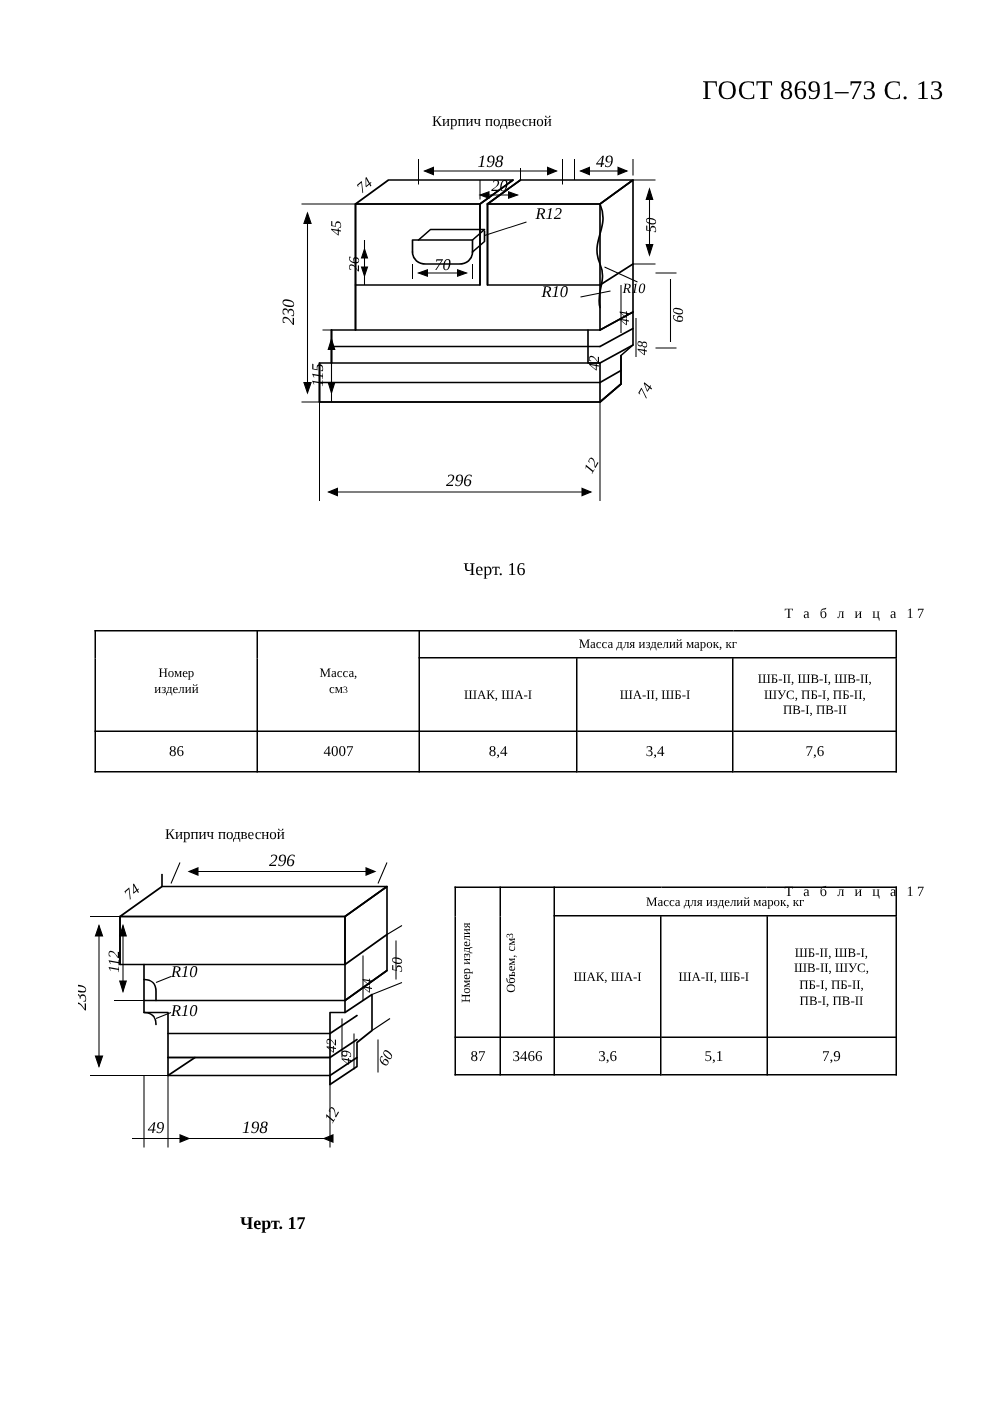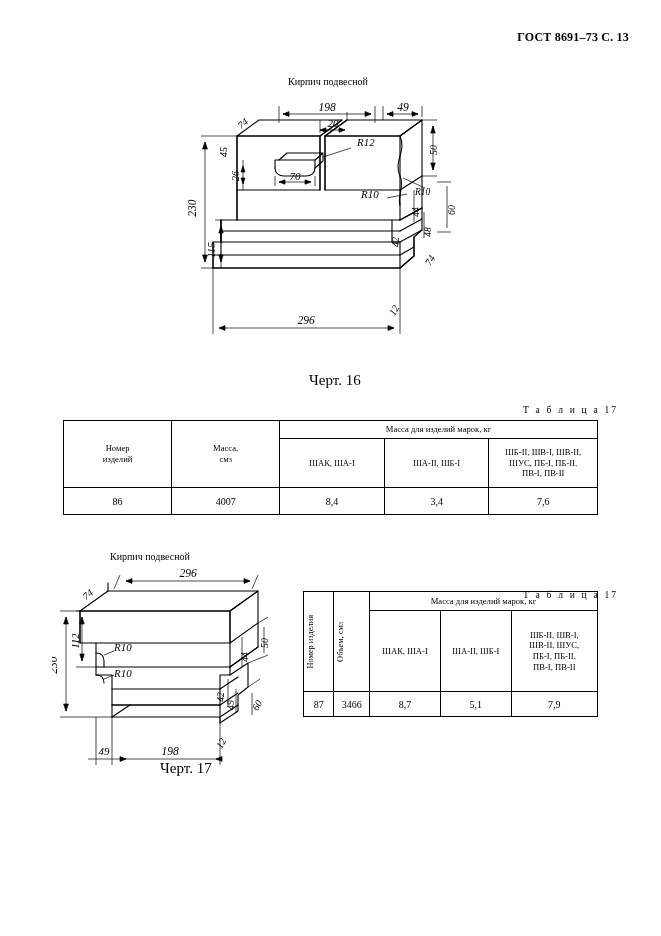--- a/index.html
+++ b/index.html
@@ -19,37 +19,37 @@
     position: absolute;
     left: 0; top: 0;
     width: 661px;
     height: 936px;
   }
 
   
   .page-header {
     position: absolute;
     right: 32px;
-    top: 30px;
-    font-size: 12px;
-    font-weight: bold;
+    top: 50px;
+    font-size: 18px;
+    font-weight: normal;
     letter-spacing: 0.2px;
     white-space: nowrap;
   }
 
   
   .fig-title {
     position: absolute;
     font-size: 10px;
     font-weight: normal;
     white-space: nowrap;
   }
   .fig-caption {
     position: absolute;
-    font-size: 15px;
+    font-size: 12px;
     white-space: nowrap;
   }
 
   
   .table-label {
     position: absolute;
     font-size: 9.5px;
     letter-spacing: 2.2px;
     white-space: nowrap;
   }
@@ -359,21 +359,21 @@
         <text x="216" y="78" font-size="10" text-anchor="middle" transform="rotate(-90 216,78)">50</text>
         <text x="196" y="92" font-size="9.5" text-anchor="middle" transform="rotate(-90 196,92)">44</text>
         <text x="208" y="142" font-size="10" text-anchor="middle" transform="rotate(-60 208,142)">60</text>
         <text x="172" y="132" font-size="9.5" text-anchor="middle" transform="rotate(-90 172,132)">42</text>
         <text x="182" y="140" font-size="9.5" text-anchor="middle" transform="rotate(-90 182,140)">49</text>
         <text x="172" y="180" font-size="10" text-anchor="middle" transform="rotate(-60 172,180)">12</text>
       </g>
     </svg>
   </div>
 
-  <div class="fig-caption" style="left:160px; top:760px;">Черт. 17</div>
+  <div class="fig-caption" style="left:160px; top:808px;font-weight:bold;">Черт. 17</div>
 
   <div class="table-label" style="left:523px; top:590px;">Т а б л и ц а   17</div>
 
   <table class="gost" id="table-17-b">
     <tbody>
       <tr>
         <td rowspan="2" style="width:26px;">
           <div class="vert">Номер изделия</div>
         </td>
         <td rowspan="2" style="width:30px;">
@@ -387,20 +387,20 @@
         <td class="hdr" style="width:90px;">
           <div>ШБ-II, ШВ-I,</div>
           <div>ШВ-II, ШУС,</div>
           <div>ПБ-I, ПБ-II,</div>
           <div>ПВ-I, ПВ-II</div>
         </td>
       </tr>
       <tr>
         <td class="val" style="height:20px;">87</td>
         <td class="val">3466</td>
-        <td class="val">8,7</td>
+        <td class="val">3,6</td>
         <td class="val">5,1</td>
         <td class="val">7,9</td>
       </tr>
     </tbody>
   </table>
 
 </div>
 
 </body></html>

